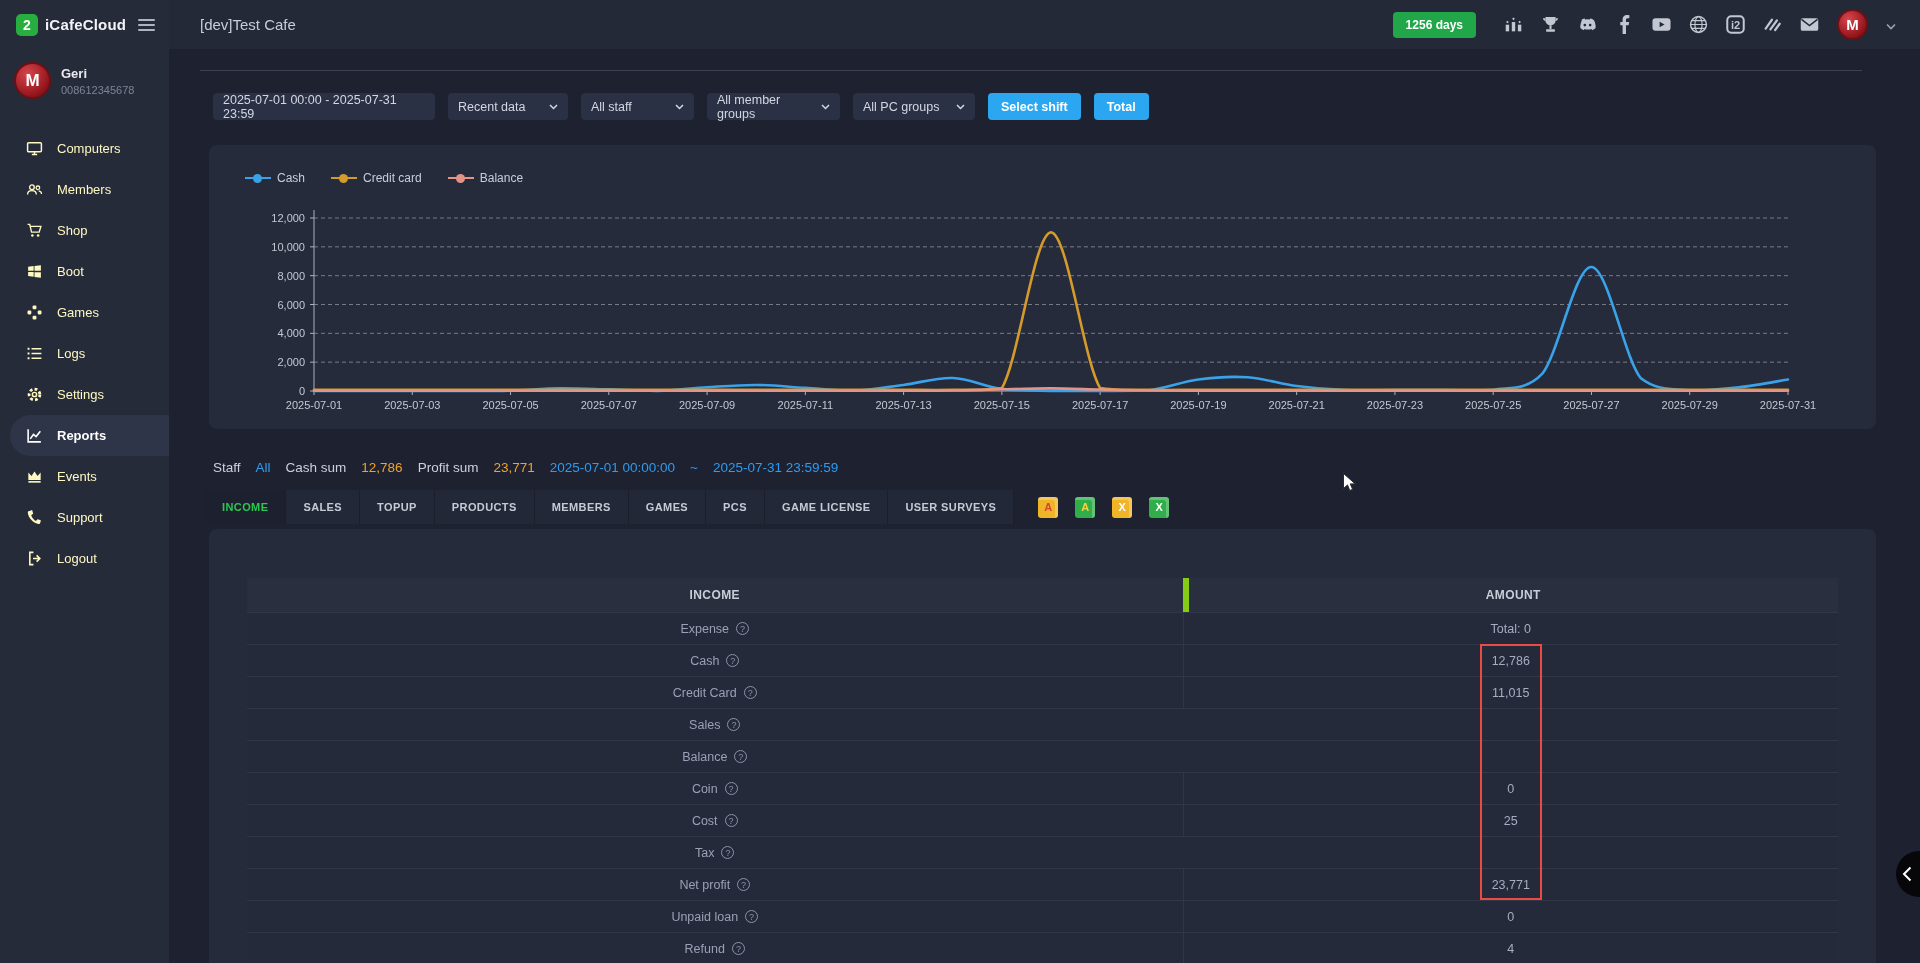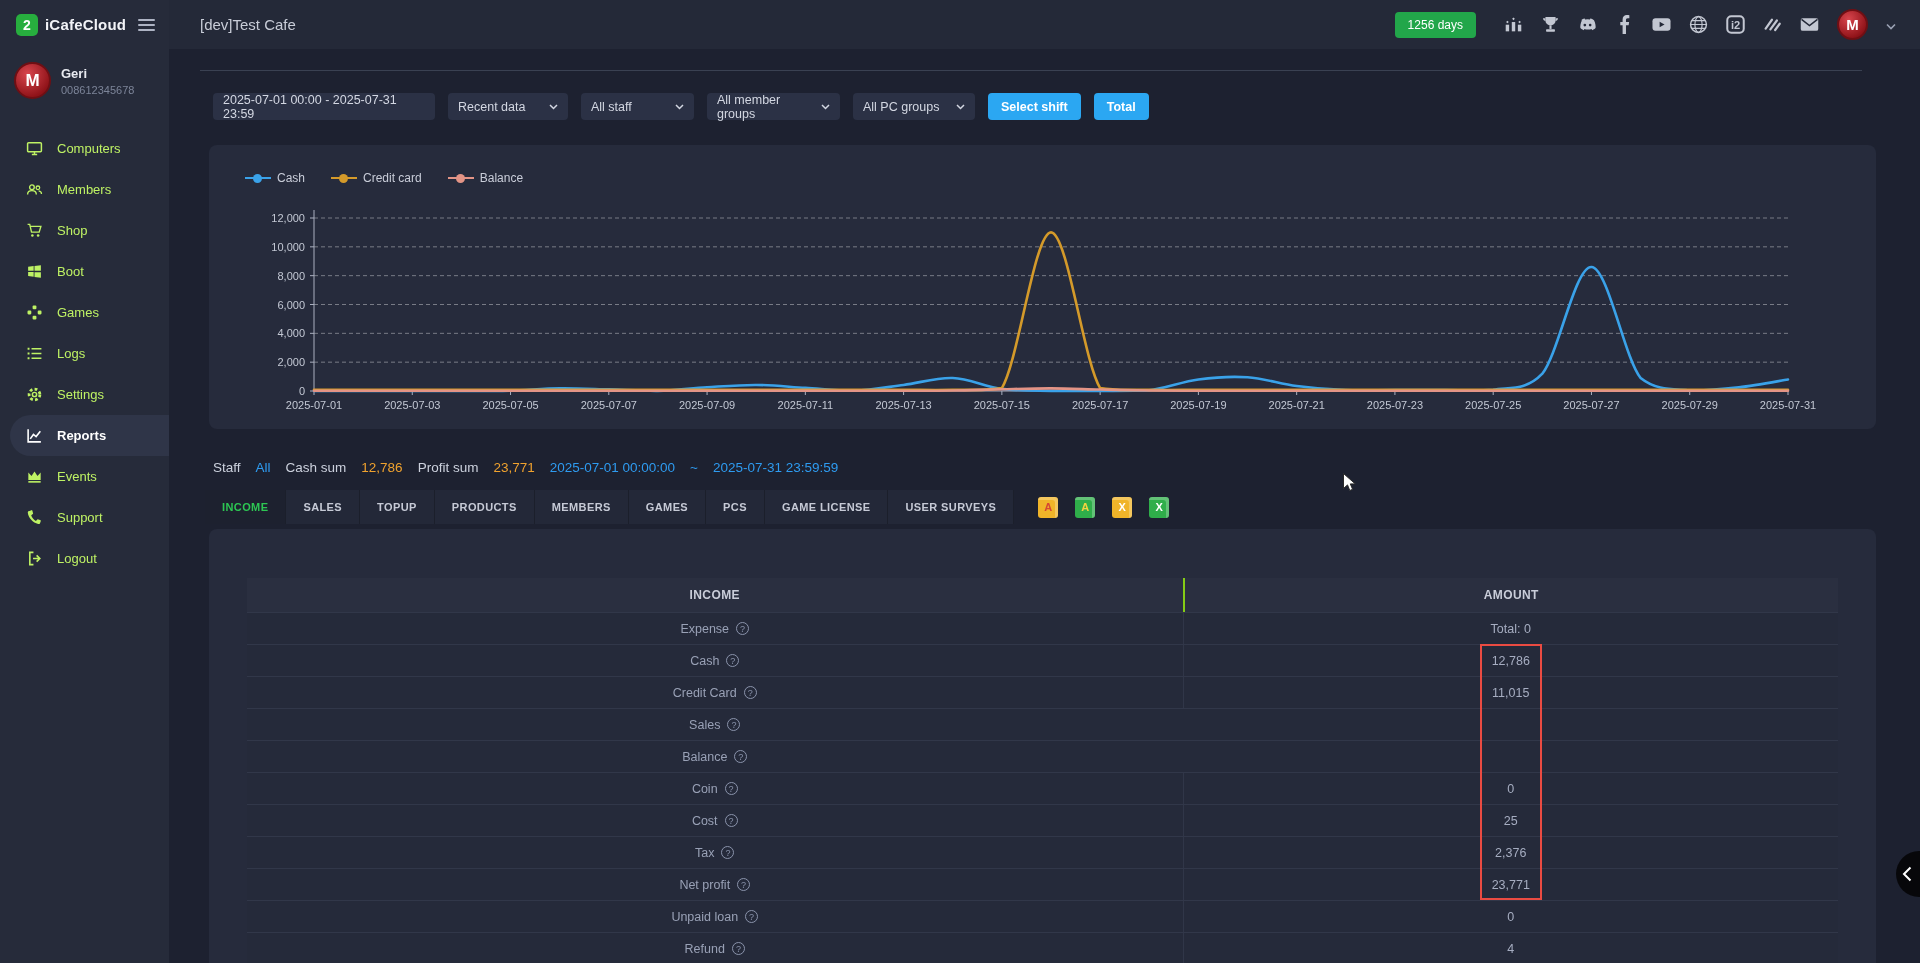--- a/index.html
+++ b/index.html
@@ -14,40 +14,40 @@
     padding:0 14px 0 16px; justify-content:space-between; background:#262b3a; }
   #brand-left { display:flex; align-items:center; gap:7px; }
   #logo-box { width:22px; height:22px; background:#27ae3e; border-radius:5px;
     color:#fff; font-weight:bold; font-size:14px; display:flex; align-items:center;
     justify-content:center; }
   #brand-name { color:#f2f3f7; font-size:15px; font-weight:bold; letter-spacing:.2px; }
   #hamburger { display:flex; flex-direction:column; gap:3px; cursor:pointer; }
   #hamburger span { display:block; width:17px; height:2px; background:#aeb4c4; border-radius:1px; }
   #topbar-title { margin-left:31px; color:#c9cdd8; font-size:15px; }
   #topbar-right { margin-left:auto; display:flex; align-items:center; gap:18px; padding-right:24px; }
-  #days-badge { background:#22a64a; color:#fff; font-size:12px; font-weight:normal;
+  #days-badge { background:#22a64a; color:#fff; font-size:12px; font-weight:bold;
     padding:6px 13px; border-radius:4px; margin-right:10px; cursor:pointer; }
   .tb-icon { width:19px; height:19px; color:#c3c7d2; display:flex; align-items:center;
     justify-content:center; cursor:pointer; }
   .tb-icon svg { width:100%; height:100%; }
   .avatar { border-radius:50%; background:radial-gradient(circle at 35% 30%, #d8454d, #8e1218 75%);
     border:2px solid #6e0f14; color:#fff; font-weight:bold; display:flex;
     align-items:center; justify-content:center; }
   #topbar-avatar { width:31px; height:31px; font-size:15px; cursor:pointer; }
   #avatar-caret { color:#9aa1b3; }
 
   
   #sidebar { position:absolute; left:0; top:49px; width:169px; height:914px; background:#262b3a; }
   #user-block { display:flex; align-items:center; gap:10px; padding:13px 10px 13px 14px; }
   #user-avatar { width:37px; height:37px; font-size:17px; }
   #user-name { color:#e8eaf0; font-size:13px; font-weight:bold; }
   #user-phone { color:#7c8498; font-size:11px; margin-top:3px; }
   #nav { margin-top:16px; }
   .nav-item { height:41px; display:flex; align-items:center; gap:14px; padding-left:26px;
-    color:#bef264; font-size:13px; cursor:pointer; }
+    color:#fef9c3; font-size:13px; cursor:pointer; }
   .nav-item .nav-ico { width:17px; height:17px; flex:0 0 17px; }
   .nav-item .nav-ico svg { width:100%; height:100%; }
   .nav-item.active { background:#2f3548; border-radius:22px 0 0 22px; margin-left:10px;
     padding-left:16px; color:#ffffff; font-weight:bold; }
 
   
   #main { position:absolute; left:169px; top:49px; width:1751px; height:914px; }
   #top-rule { position:absolute; left:31px; top:21px; width:1662px; height:0;
     border-top:1px solid #3a4152; }
 
@@ -87,21 +87,21 @@
     justify-content:center; font-size:11px; font-weight:bold; cursor:pointer;
     box-shadow:inset -3px 3px 0 rgba(255,255,255,.25); }
 
   #table-card { position:absolute; left:40px; top:480px; width:1667px; height:520px;
     background:#262b3c; border-radius:8px; }
   #table-wrap { position:relative; margin:49px 38px 0 38px; }
   .t-header { display:flex; height:34px; background:#2a2f40; }
   .t-header .t-col { display:flex; align-items:center; justify-content:center;
     color:#c9cdd9; font-size:12px; font-weight:bold; letter-spacing:.4px; }
   .t-col.c-income { width:58.8%; }
-  .t-col.c-amount { width:41.2%; border-left:2px solid #84cc16; }
+  .t-col.c-amount { width:41.2%; border-left:6px solid #84cc16; }
   .t-row { display:flex; height:32px; background:#252a3a; border-top:1px solid #313749; }
   .t-row .t-cell { display:flex; align-items:center; justify-content:center; gap:7px; }
   .t-cell.t-label { width:58.8%; color:#99a1b6; font-size:12.5px; }
   .t-cell.t-amount { width:41.2%; color:#a6adc1; font-size:12.5px; border-left:1px solid #303648; }
   .help { width:13px; height:13px; border:1px solid #8a93ab; border-radius:50%;
     color:#8a93ab; font-size:9px; display:inline-flex; align-items:center;
     justify-content:center; cursor:pointer; }
   #red-box { position:absolute; border:2px solid #ea4b42; pointer-events:none; }
 
   #edge-fab { position:absolute; left:1896px; top:851px; width:46px; height:46px;
@@ -506,21 +506,20 @@
                 <span>Cost</span>
                 <span class="help">?</span>
               </div>
               <div class="t-cell t-amount">25</div>
             </div>
             <div class="t-row">
               <div class="t-cell t-label">
                 <span>Tax</span>
                 <span class="help">?</span>
               </div>
-              <div class="t-cell t-amount">2,376</div>
             </div>
             <div class="t-row">
               <div class="t-cell t-label">
                 <span>Net profit</span>
                 <span class="help">?</span>
               </div>
               <div class="t-cell t-amount">23,771</div>
             </div>
             <div class="t-row">
               <div class="t-cell t-label">

